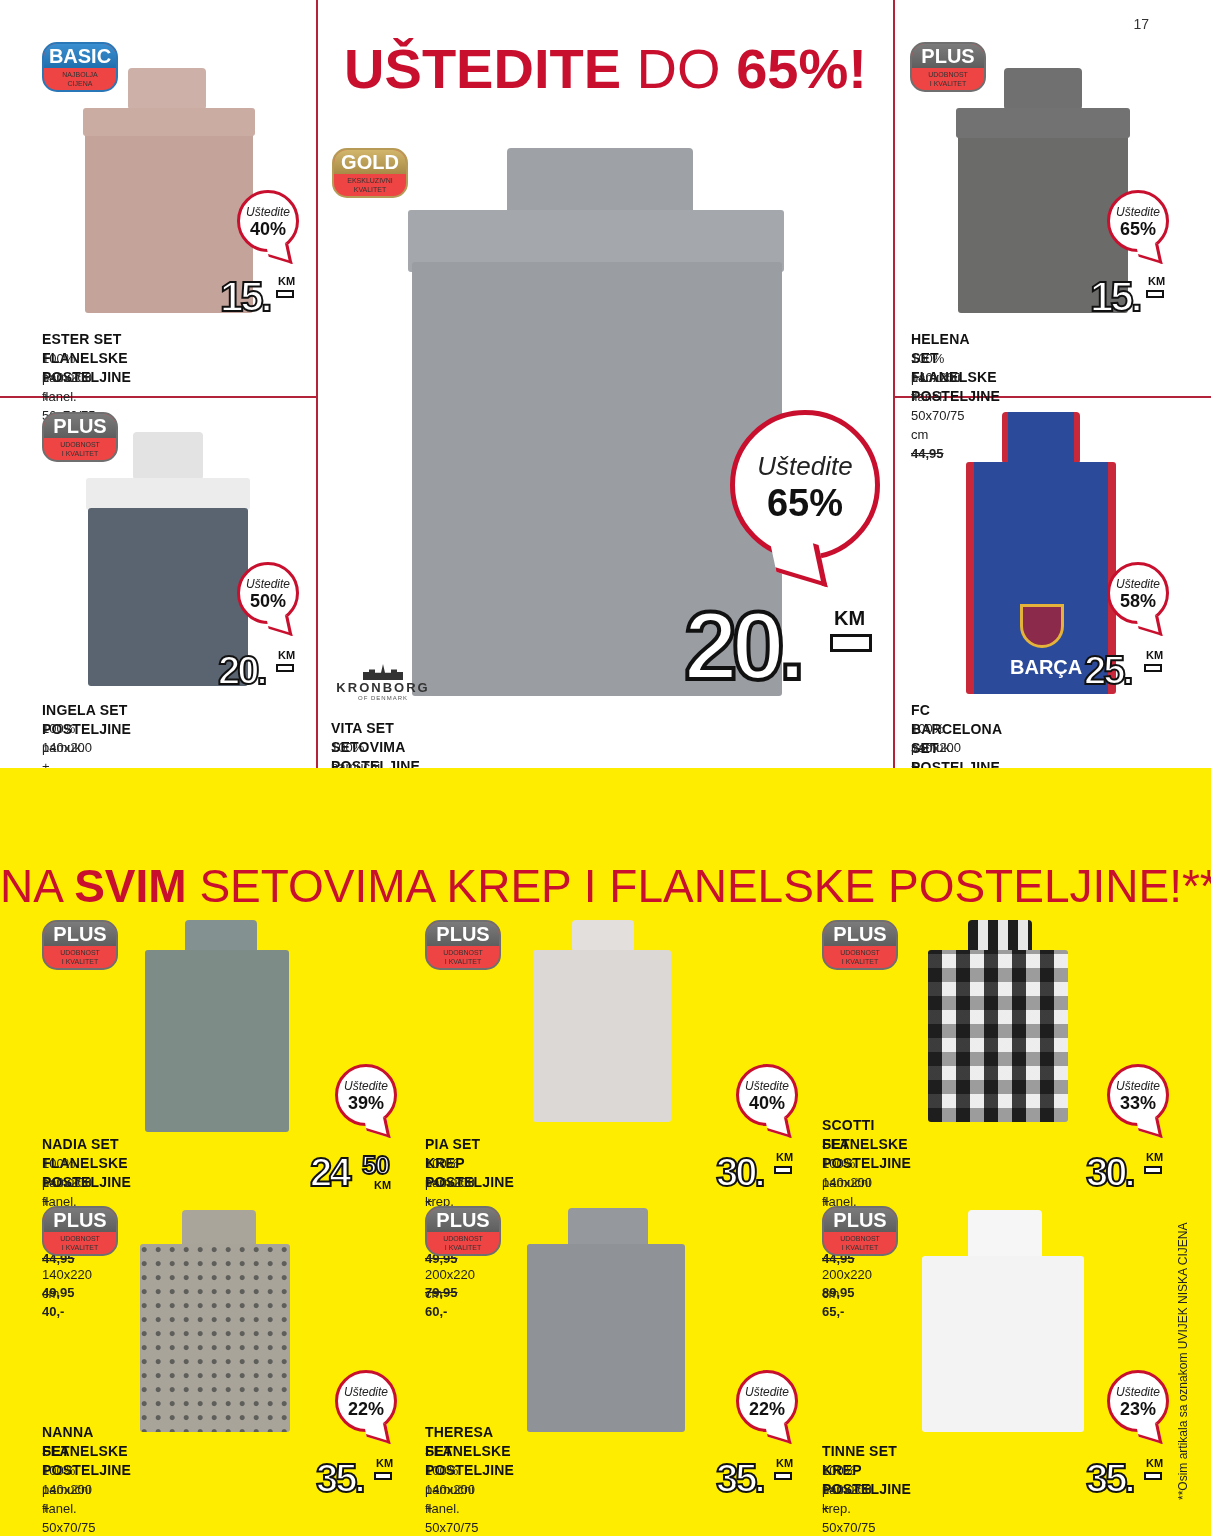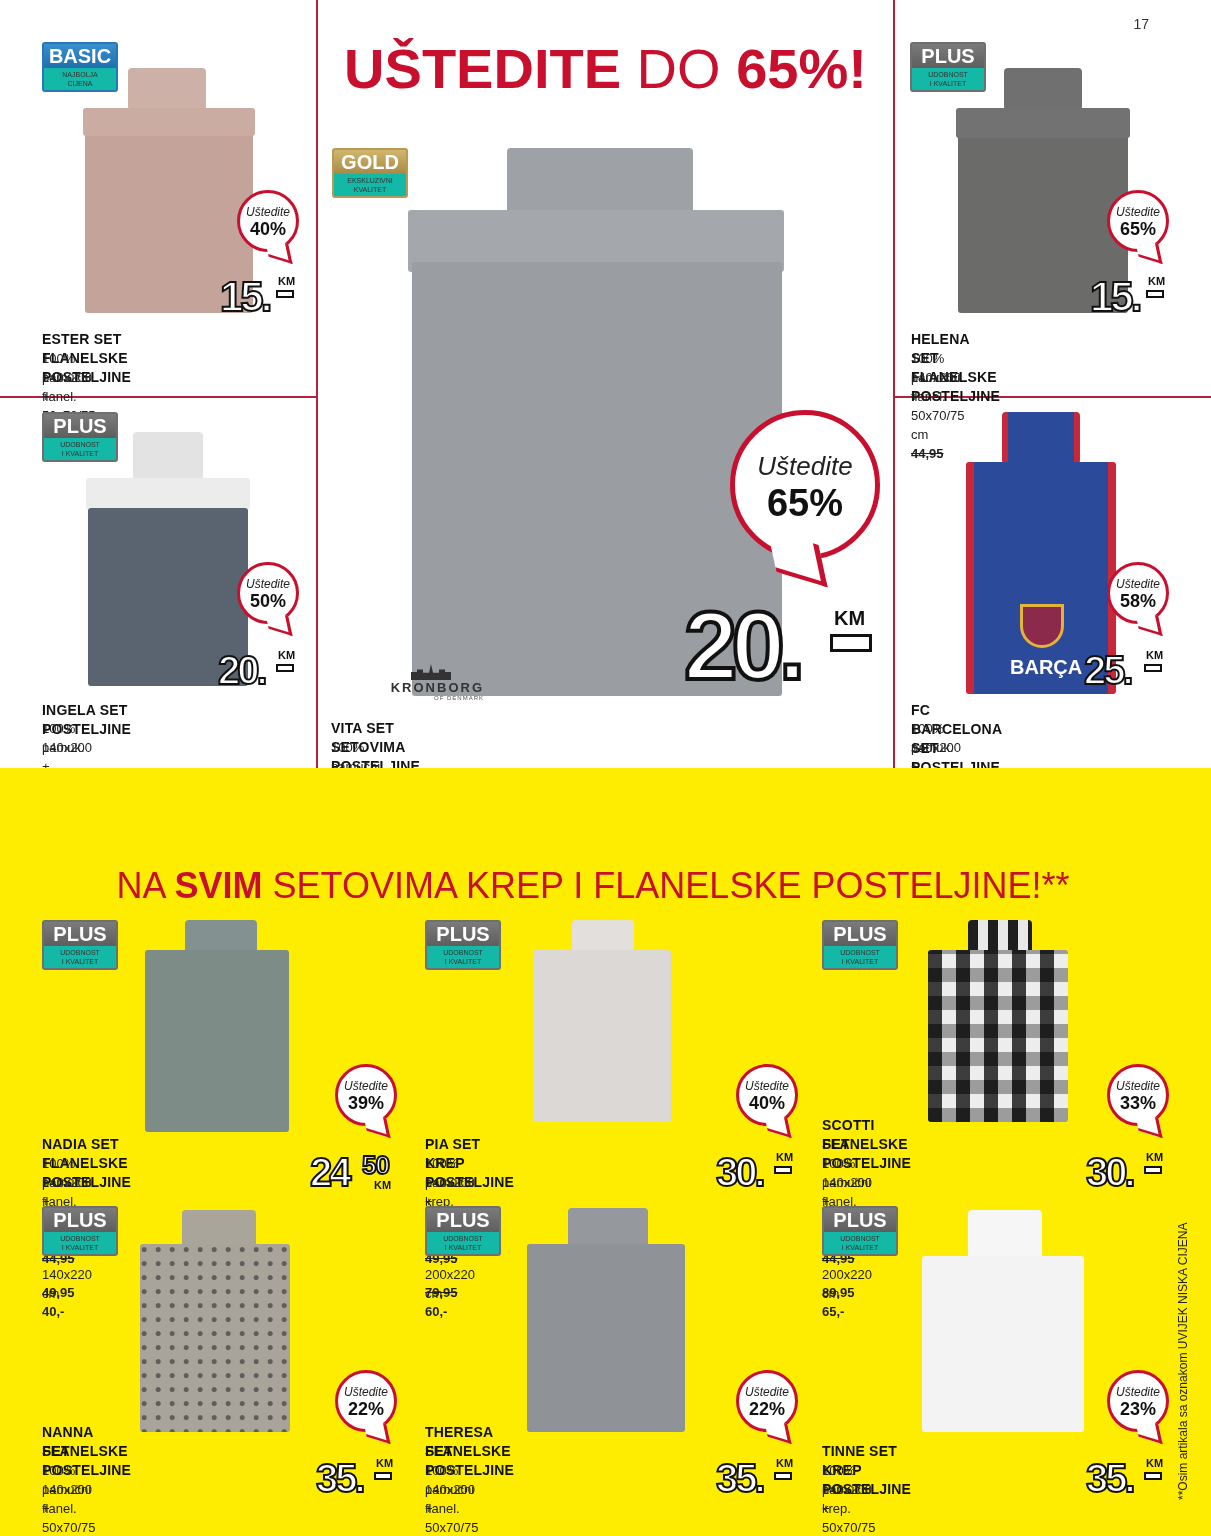--- a/index.html
+++ b/index.html
@@ -4,21 +4,21 @@
 <style>
   * { box-sizing: border-box; margin: 0; padding: 0; }
   body { width: 1211px; height: 1536px; background: #ffffff; font-family: "Liberation Sans", sans-serif; position: relative; overflow: hidden; color: #1a1a1a; }
   .page { position: absolute; inset: 0; }
   .top { position: absolute; left: 0; top: 0; width: 1211px; height: 768px; background: #fff; }
   .vline { position: absolute; top: 0; width: 2px; background: #b3233a; }
   .hline { position: absolute; height: 2px; background: #b3233a; }
   .page-num { position: absolute; right: 62px; top: 16px; font-size: 14px; color: #333; }
 
   .cell { position: absolute; }
-  .badge { position: absolute; width: 76px; height: 50px; border-radius: 3px; border: 2px solid #6f6f6f; background: #14b8a6; overflow: hidden; }
+  .badge { position: absolute; width: 76px; height: 50px; border-radius: 15px; border: 2px solid #6f6f6f; background: #ef4444; overflow: hidden; }
   .badge .b-top { height: 24px; background: linear-gradient(#7b7b7b,#5e5e5e); color: #fff; font-weight: bold; font-size: 20px; text-align: center; line-height: 24px; letter-spacing: 0px; font-family: "Liberation Sans", sans-serif; }
   .badge .b-sub { font-size: 7px; text-align: center; line-height: 9px; color: #333; padding-top: 2px; text-transform: uppercase; }
   .badge.basic { border-color: #2a77b8; }
   .badge.basic .b-top { background: linear-gradient(#3a8fd0,#1f6fae); }
   .badge.gold { border-color: #b69a55; }
   .badge.gold .b-top { background: linear-gradient(#d2b66b,#a78a46); }
   .pillow { position: absolute; border-radius: 4px; }
   .cover { position: absolute; border-radius: 3px; }
   .fold { position: absolute; border-radius: 3px; }
 
@@ -40,21 +40,21 @@
   .pname { position: absolute; font-weight: bold; font-size: 14px; color: #111; line-height: 19px; letter-spacing: 0.2px; }
   .pdesc { position: absolute; font-size: 13px; color: #222; line-height: 19px; }
   .pdesc .old { font-weight: bold; text-decoration: line-through; }
   .pvar { position: absolute; font-size: 13px; color: #222; line-height: 19px; }
 
   .head-red { position: absolute; color: #c8102e; font-weight: bold; text-align: center; white-space: nowrap; }
 
   .yellow { position: absolute; left: 0; top: 768px; width: 1211px; height: 768px; background: #ffed00; }
   .note { position: absolute; left: 1176px; top: 1500px; transform-origin: left top; transform: rotate(-90deg); font-size: 12px; white-space: nowrap; color: #222; }
 
-  .kron { position: absolute; text-align: right; margin-left: 48px; }
+  .kron { position: absolute; text-align: center; }
   .kron .castle { width: 40px; height: 16px; margin: 0 auto; background: #333; clip-path: polygon(0 100%,0 50%,15% 50%,15% 35%,30% 35%,30% 55%,45% 55%,50% 0,55% 55%,70% 55%,70% 35%,85% 35%,85% 50%,100% 50%,100% 100%); }
   .kron .brand { font-weight: bold; font-size: 13px; letter-spacing: 2px; color: #333; }
   .kron .sub { font-size: 6px; color: #555; letter-spacing: 1px; }
 </style>
 </head>
 <body>
 
 <div class="page">
 
   <div class="top">
@@ -177,21 +177,21 @@
         <span class="dash" style="left:60px;top:14px;"></span>
       </div>
       <div class="pname" style="left:911px;top:701px;">FC BARCELONA SET POSTELJINE</div>
       <div class="pdesc" style="left:911px;top:719px;">100% pamuk.</div>
       <div class="pdesc" style="left:911px;top:738px;"><span>140x200 + 50x70/75 cm</span> <span class="old">59,95</span></div>
     </div>
   </div>
 
   <div class="yellow"></div>
 
-  <div class="head-red" style="left:0;top:864px;width:1186px;font-size:36px;font-weight:normal;line-height:44px;">
+  <div class="head-red" style="left:0;top:864px;width:1186px;font-size:46px;font-weight:normal;line-height:44px;">
     <span>NA</span>
     <span style="font-weight:900;">SVIM</span>
     <span>SETOVIMA KREP I FLANELSKE POSTELJINE!**</span>
   </div>
 
   <div class="cell">
     <div class="badge" style="left:42px;top:920px;">
       <div class="b-top">PLUS</div>
       <div class="b-sub"><span>UDOBNOST</span><br><span>I KVALITET</span></div>
     </div>

